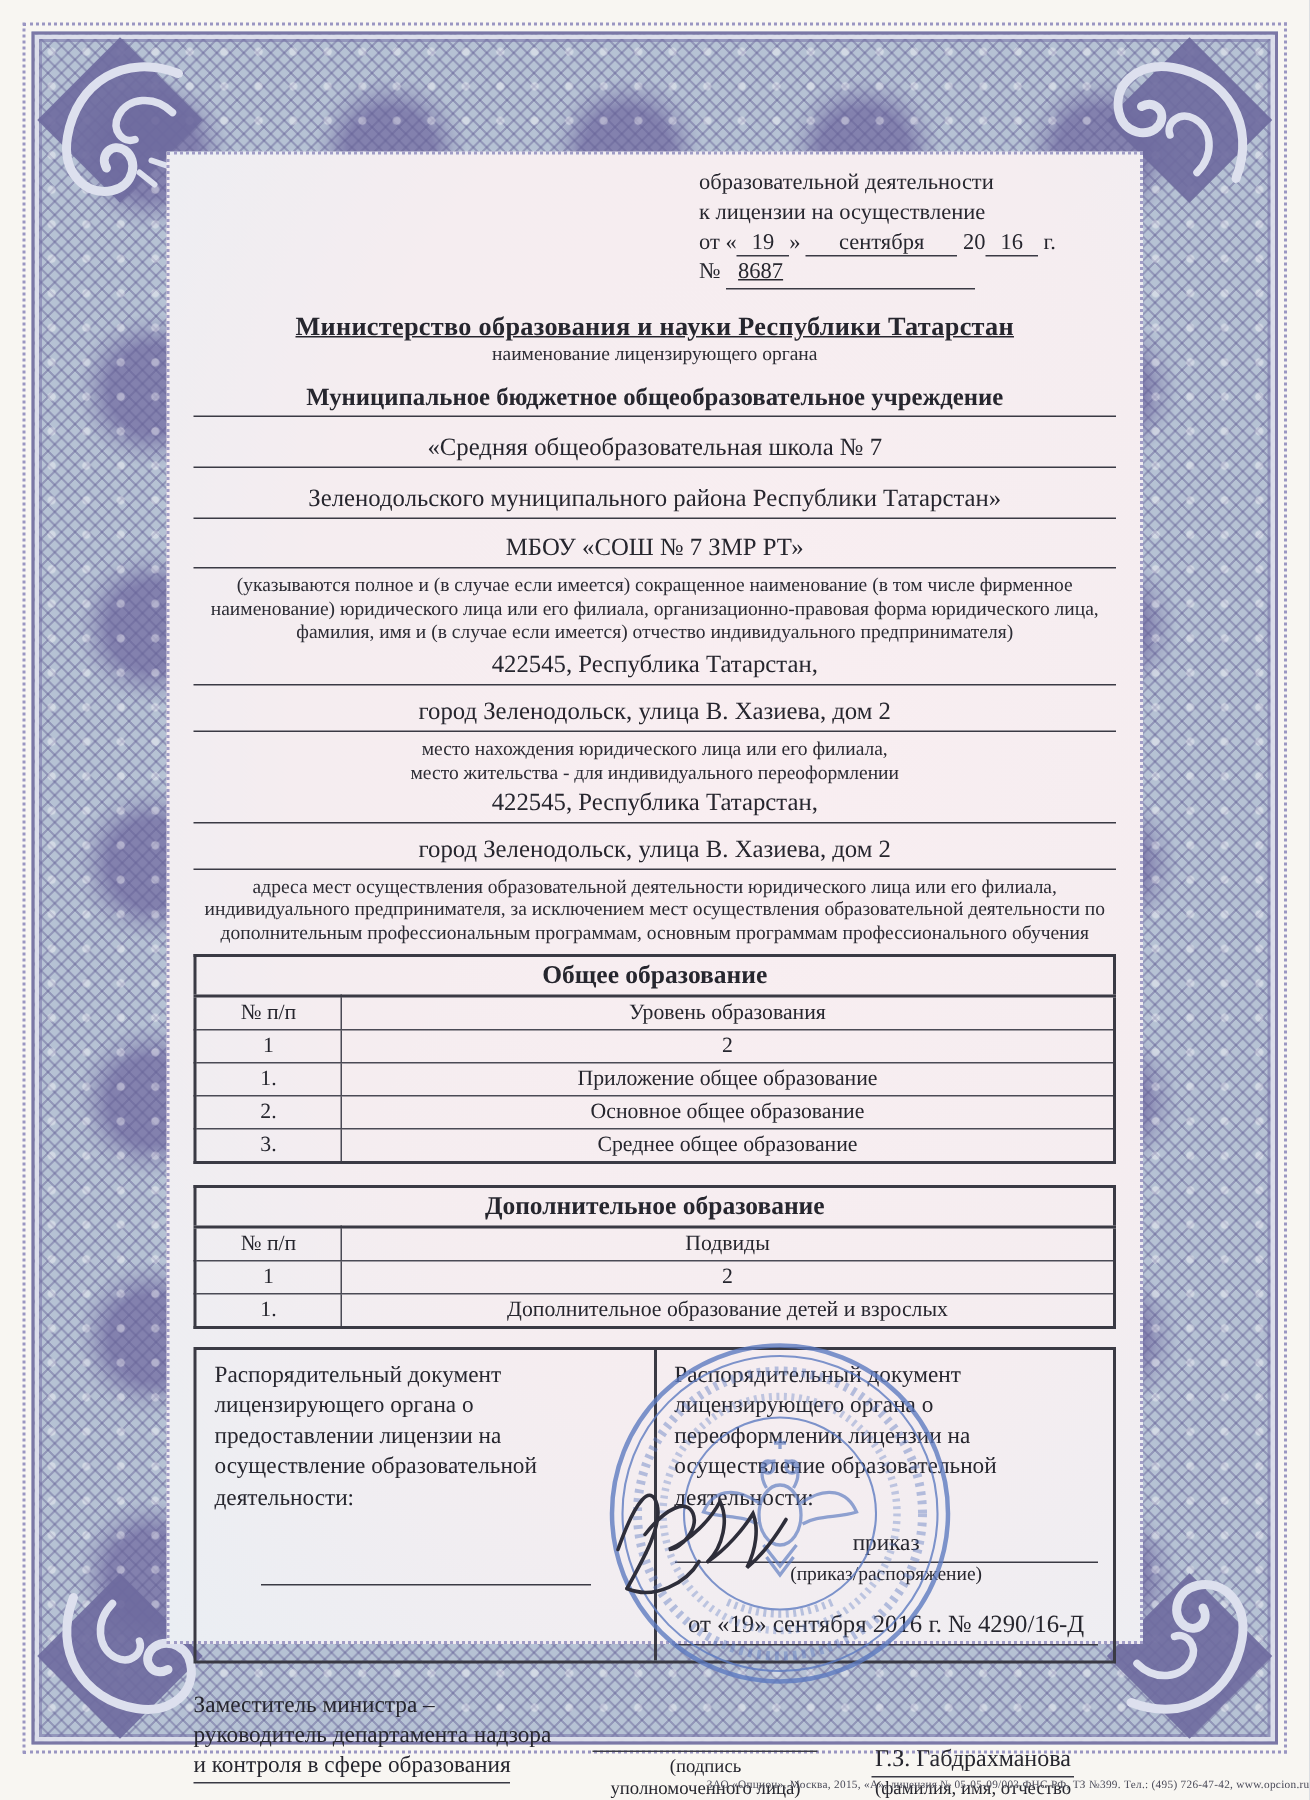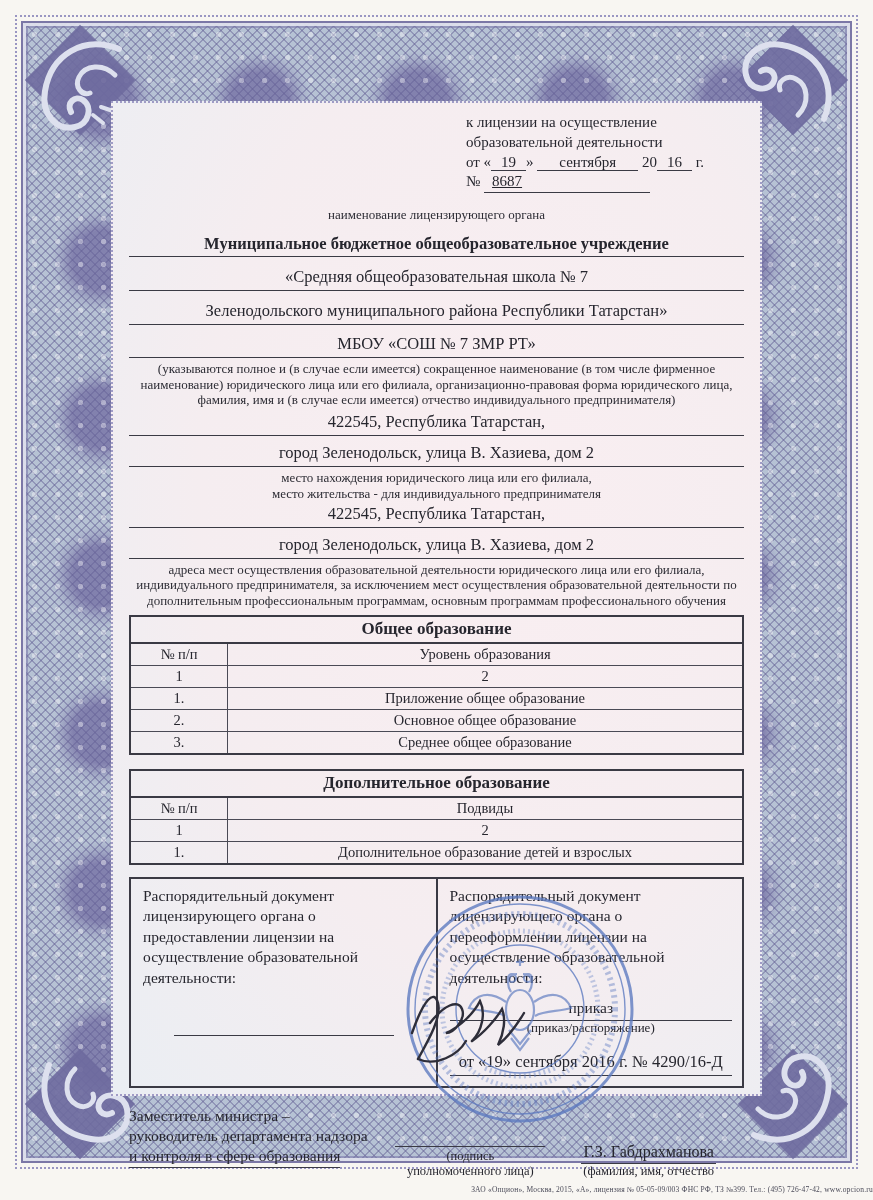--- a/index.html
+++ b/index.html
@@ -124,48 +124,49 @@
         <rect x="18" y="18" width="78" height="78" transform="rotate(45 57 57)" fill="#6e6a9e" opacity="0.9"></rect>
         <path d="M96 26 C60 12 28 32 22 68 C18 92 34 108 52 104 C66 101 70 84 60 77 C52 72 43 80 48 89" fill="none" stroke="#dde0ee" stroke-width="6" stroke-linecap="round"></path>
         <path d="M92 52 C80 40 62 42 56 54 C51 64 59 73 67 70" fill="none" stroke="#dde0ee" stroke-width="5" stroke-linecap="round"></path>
       </svg>
     </div>
   </div>
 
   <div class="doc-panel">
 
     <div class="hdr-block">
+      <div>образовательной деятельности</div>
       <div>к лицензии на осуществление</div>
-      <div>образовательной деятельности</div>
       <div class="nowrap">
         <span>от «</span><span class="u">19</span><span>»</span>
         <span class="u-wide">сентября</span>
         <span>20</span><span class="u">16</span>
         <span>г.</span>
       </div>
       <div>
         <span>№</span>
         <span class="fill-line" style="min-width:150px;padding:0 8px;text-decoration:underline;">8687</span>
       </div>
     </div>
 
     <div class="ministry">
+      <div class="title">Министерство образования и науки Республики Татарстан</div>
       <div class="small-cap">наименование лицензирующего органа</div>
     </div>
 
     <div class="rule-line first">Муниципальное бюджетное общеобразовательное учреждение</div>
     <div class="rule-line" style="margin-top:11px;">«Средняя общеобразовательная школа № 7</div>
     <div class="rule-line" style="margin-top:11px;">Зеленодольского муниципального района Республики Татарстан»</div>
     <div class="rule-line" style="margin-top:10px;">МБОУ «СОШ № 7 ЗМР РТ»</div>
     <div class="small-cap" style="margin-top:3px;">(указываются полное и (в случае если имеется) сокращенное наименование (в том числе фирменное наименование) юридического лица или его филиала, организационно-правовая форма юридического лица, фамилия, имя и (в случае если имеется) отчество индивидуального предпринимателя)</div>
 
     <div class="rule-line" style="margin-top:6px;">422545, Республика Татарстан,</div>
     <div class="rule-line" style="margin-top:8px;">город Зеленодольск, улица В. Хазиева, дом 2</div>
     <div class="small-cap" style="margin-top:3px;">место нахождения юридического лица или его филиала,</div>
-    <div class="small-cap">место жительства - для индивидуального предпринимателя</div>
+    <div class="small-cap">место жительства - для индивидуального переоформлении</div>
 
     <div class="rule-line" style="margin-top:4px;">422545, Республика Татарстан,</div>
     <div class="rule-line" style="margin-top:8px;">город Зеленодольск, улица В. Хазиева, дом 2</div>
     <div class="small-cap" style="margin-top:3px;">адреса мест осуществления образовательной деятельности юридического лица или его филиала, индивидуального предпринимателя, за исключением мест осуществления образовательной деятельности по дополнительным профессиональным программам, основным программам профессионального обучения</div>
 
     <table class="edu">
       <tbody>
           <tr>
         <td class="title" colspan="2">Общее образование</td>
       </tr>

